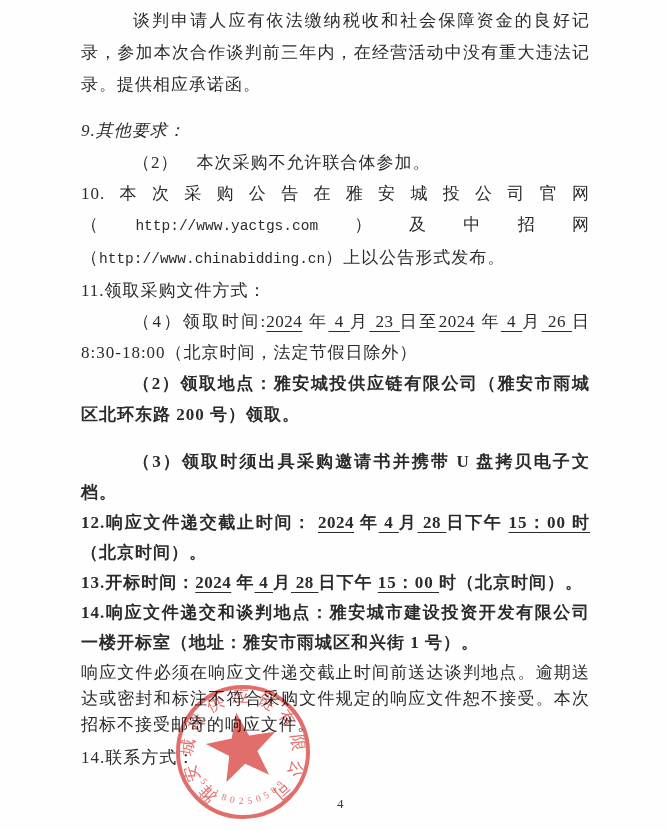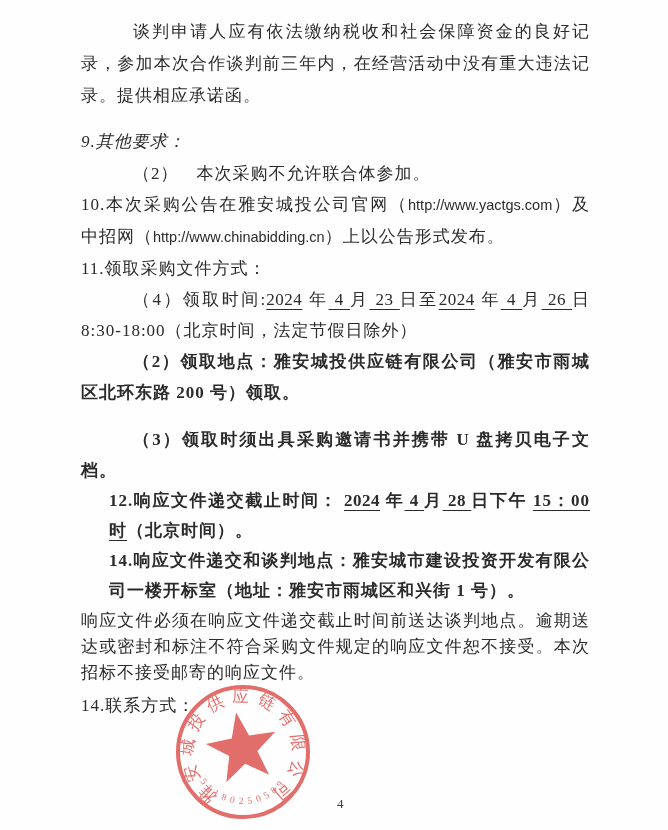--- a/index.html
+++ b/index.html
@@ -1,38 +1,38 @@
 <!DOCTYPE html>
 <html><head>
 <meta charset="utf-8">
 <style>
   html,body{margin:0;padding:0;background:#ffffff;}
   .page{
     position:relative;
     width:668px;height:830px;
     background:#fefefe;
     box-sizing:border-box;
-    padding:16px 78px 0 81px;
+    padding:5px 78px 0 81px;
     overflow:hidden;
     font-family:"Liberation Serif","DejaVu Serif",serif;
     color:#2b2b2b;
     font-size:17px;
     letter-spacing:1px;
   }
   p{margin:0;text-align:justify;}
   .intro{line-height:32px;text-indent:52px;}
   .h9{margin-top:14px;line-height:32px;font-style:italic;}
   .ind{text-indent:52px;}
   .lh31{line-height:31px;}
-  .lh30{line-height:30px;margin-left:28px;}
+  .lh30{line-height:30px;}
   .bold{font-weight:700;}
   .note{margin-top:2px;line-height:26px;}
   .contact-h{margin-top:6px;line-height:28px;}
   .u{text-decoration:underline;text-decoration-thickness:1px;text-underline-offset:4px;}
-  .mono{font-family:Liberation Sans, sans-serif;font-size:14.5px;letter-spacing:0;}
+  .mono{font-family:Liberation Mono, monospace;font-size:14.5px;letter-spacing:0;}
   .num{font-family:"Liberation Serif","DejaVu Serif",serif;letter-spacing:0.5px;}
   .seal{
     position:absolute;left:170px;top:680px;width:147px;height:150px;
     opacity:.82;mix-blend-mode:multiply;pointer-events:none;
   }
   .seal text{font-family:"Liberation Serif","DejaVu Serif",serif;}
   .seal-name{font-size:16.5px;letter-spacing:7.5px;fill:currentColor;}
   .seal-serial{font-size:9.5px;letter-spacing:4.5px;fill:currentColor;}
   .pagenum{
     position:absolute;left:337px;top:796px;
@@ -62,20 +62,23 @@
   </p>
 
   <p class="ind lh31 bold">（2）领取地点：雅安城投供应链有限公司（雅安市雨城区北环东路 200 号）领取。</p>
 
   <p class="ind lh31 bold" style="margin-top:16px">（3）领取时须出具采购邀请书并携带 U 盘拷贝电子文档。</p>
 
   <p class="lh30 bold">
     <span>12.响应文件递交截止时间：</span><span> </span><span class="u num">2024</span><span> 年</span><span class="u num"> 4 </span><span>月</span><span class="u num"> 28 </span><span>日下午 </span><span class="u">15：00 时</span><span>（北京时间）。</span>
   </p>
 
+  <p class="lh30 bold">
+    <span>13.开标时间：</span><span class="u num">2024</span><span> 年</span><span class="u num"> 4 </span><span>月</span><span class="u num"> 28 </span><span>日下午 </span><span class="u">15：00 </span><span>时（北京时间）。</span>
+  </p>
 
   <p class="lh30 bold">14.响应文件递交和谈判地点：雅安城市建设投资开发有限公司一楼开标室（地址：雅安市雨城区和兴街 1 号）。</p>
 
   <p class="note">响应文件必须在响应文件递交截止时间前送达谈判地点。逾期送达或密封和标注不符合采购文件规定的响应文件恕不接受。本次招标不接受邮寄的响应文件。</p>
 
   <p class="contact-h">14.联系方式：</p>
 
   <svg class="seal" viewBox="0 0 147 150" color="#dd4e4b">
     <circle cx="73" cy="72" r="65" fill="none" stroke="currentColor" stroke-width="4"></circle>
     <polygon fill="currentColor" transform="rotate(-10 72.5 69)" points="72.5,32 81.3,56.9 107.7,57.6 86.8,73.6 94.2,98.9 72.5,84 50.8,98.9 58.2,73.6 37.3,57.6 63.7,56.9"></polygon>

